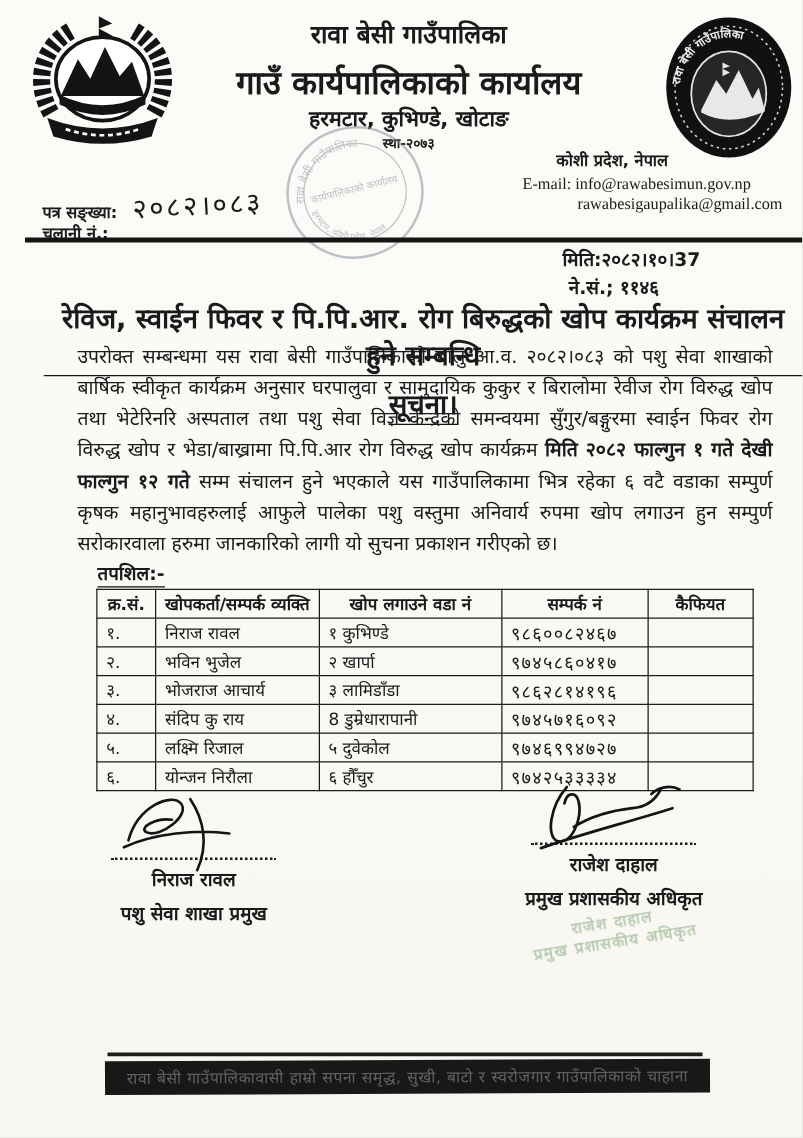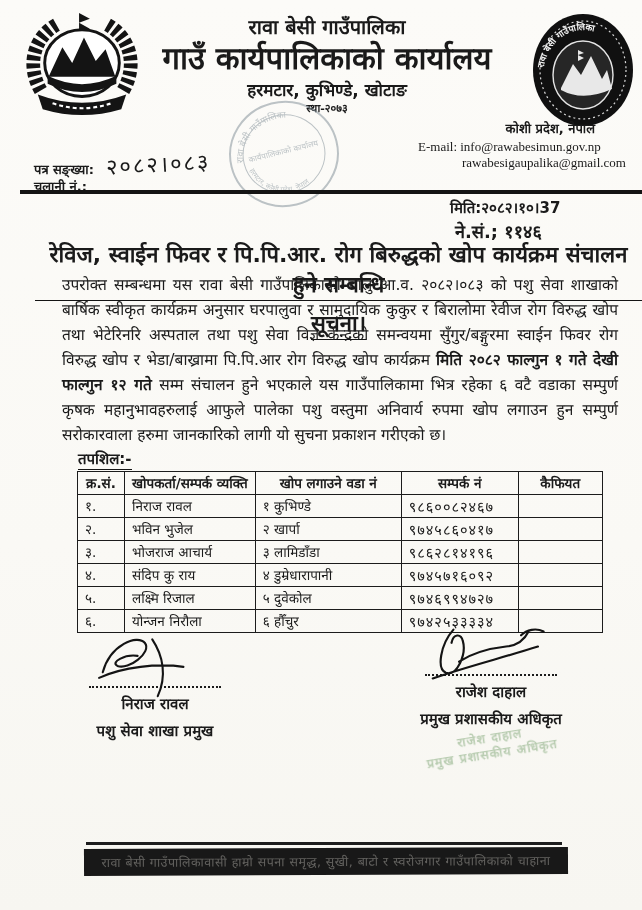--- a/index.html
+++ b/index.html
@@ -6,34 +6,34 @@
   .page{
     position:relative;width:642px;height:910px;margin:0 auto;
     background:linear-gradient(180deg,#fcfbf8 0%,#faf9f5 60%,#f7f6f1 100%);
     font-family:"DejaVu Sans",sans-serif;color:#1a1a1a;overflow:hidden;
   }
   
   .emblem-left{position:absolute;left:22px;top:12px;width:120px;height:108px;}
   .seal-right{position:absolute;left:531px;top:12px;width:104px;height:116px;}
   .header-center{position:absolute;left:128px;top:16px;width:398px;text-align:center;line-height:1.15;}
   .hc-line1{font-size:20px;font-weight:700;}
-  .hc-line2{font-size:31px;font-weight:700;margin-top:2px;}
+  .hc-line2{font-size:26px;font-weight:700;margin-top:14px;}
   .hc-line3{font-size:17px;font-weight:700;margin-top:4px;}
   .hc-line4{font-size:11px;font-weight:700;margin-top:3px;}
-  .province{position:absolute;left:445px;top:119px;width:150px;text-align:right;font-size:13px;font-weight:700;}
+  .province{position:absolute;left:445px;top:119px;width:150px;text-align:left;font-size:13px;font-weight:700;}
   .contact{position:absolute;left:418px;top:139px;font-family:"Liberation Serif",serif;font-size:13px;line-height:1.22;}
   .contact .indent{padding-left:44px;}
   .letter-no{position:absolute;left:34px;top:150px;font-size:13px;font-weight:700;white-space:nowrap;}
   .letter-no .hand{display:inline-block;font-size:22px;font-weight:400;transform:rotate(-3deg) translateY(-2px);margin-left:8px;letter-spacing:2px;}
   .dispatch{position:absolute;left:34px;top:177px;font-size:13px;font-weight:700;}
   .faint-stamp{position:absolute;left:226px;top:96px;width:116px;height:116px;opacity:.5;transform:rotate(-14deg);}
   .rule{position:absolute;left:20px;top:190px;width:622px;height:4px;background:#141414;}
   
   .date-line{position:absolute;left:450px;top:197px;font-size:15px;font-weight:700;}
-  .ref-line{position:absolute;left:455px;top:219px;font-size:18px;font-weight:700;}
+  .ref-line{position:absolute;left:455px;top:219px;font-size:15px;font-weight:700;}
   
   .subject{position:absolute;left:0;top:238px;width:642px;text-align:center;}
   .subject .s1,.subject .s2{display:inline-block;font-size:22px;font-weight:700;border-bottom:1.6px solid #141414;padding-bottom:2px;margin-left:35px;}
   .subject .s2{margin-top:6px;}
   
   .bodytext{position:absolute;left:62px;top:273px;width:556px;font-size:15.5px;line-height:25px;text-align:justify;}
   
   .tbl-title{position:absolute;left:78px;top:448px;font-size:15px;font-weight:700;border-bottom:1.6px solid #141414;padding-bottom:1px;}
   table.details{position:absolute;left:77px;top:471px;border-collapse:collapse;table-layout:fixed;}
   table.details th,table.details td{
@@ -182,21 +182,21 @@
         <tr>
           <td>३.</td>
           <td>भोजराज आचार्य</td>
           <td>३ लामिडाँडा</td>
           <td class="phone">९८६२८१४१९६</td>
           <td></td>
         </tr>
         <tr>
           <td>४.</td>
           <td>संदिप कु राय</td>
-          <td>४ डुम्रेधारापानी</td>
+          <td>8 डुम्रेधारापानी</td>
           <td class="phone">९७४५७१६०९२</td>
           <td></td>
         </tr>
         <tr>
           <td>५.</td>
           <td>लक्ष्मि रिजाल</td>
           <td>५ दुवेकोल</td>
           <td class="phone">९७४६९९४७२७</td>
           <td></td>
         </tr>

